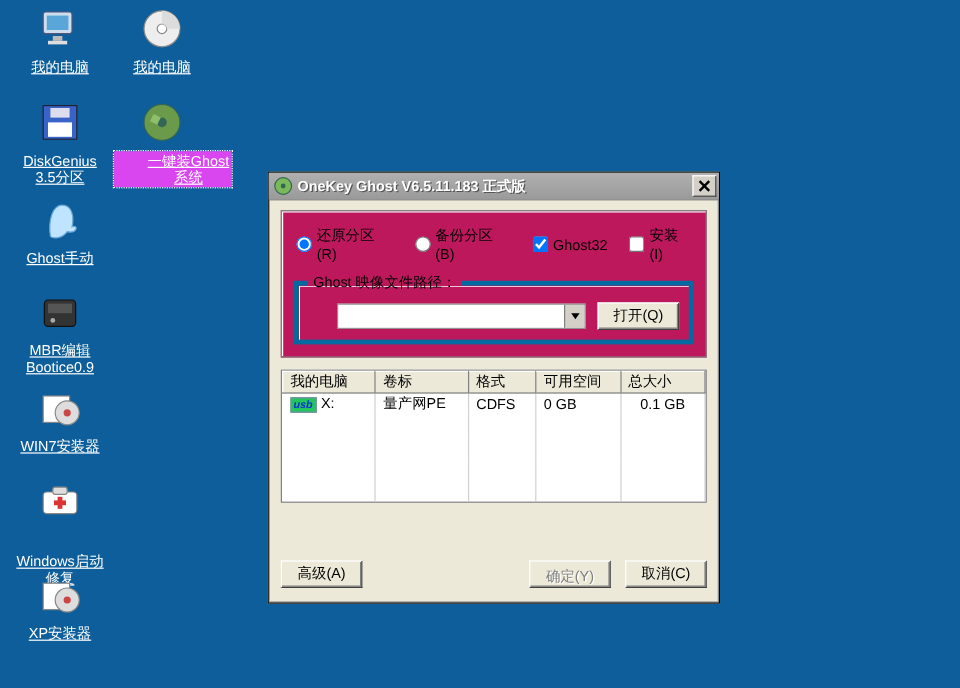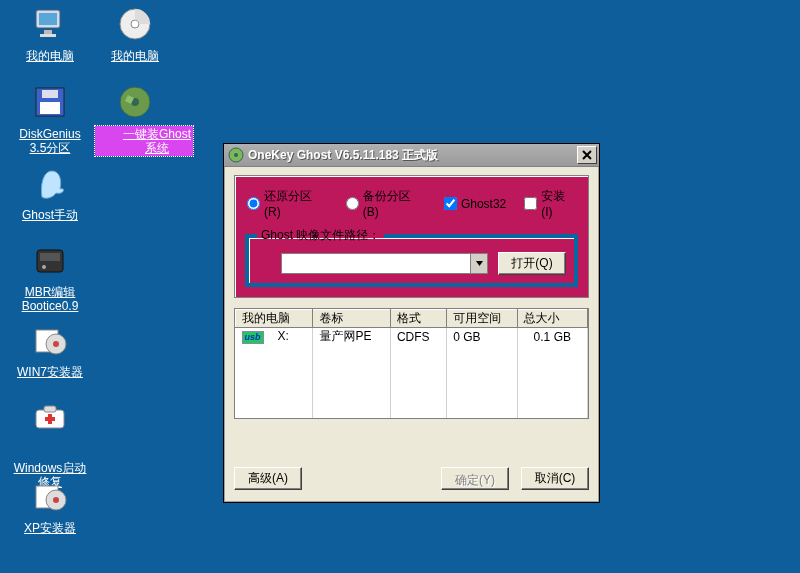--- a/index.html
+++ b/index.html
@@ -79,21 +79,21 @@
   .btn.disabled { color:#808080; text-shadow:1px 1px 0 #fff; cursor:default;align-items:flex-end;}
   
   .grid-wrap { border:1px solid #808080; background:#fff; margin-bottom:12px; }
   table.grid { width:100%; border-collapse:collapse; font-size:12px; }
   table.grid th {
     background:#ece9d8; border:1px solid #808080; border-top-color:#fff; border-left-color:#fff;
     height:18px; font-weight:normal; text-align:left; padding:0 6px;
   }
   table.grid td { border-right:1px solid #d0d0d0; height:18px; padding:0 6px; }
   table.grid tr.emp td { color:transparent; }
-  .usb-badge { font-size:9px; font-style:italic; color:#0033cc; font-weight:bold; background:#22c55e; border:1px solid #88a; padding:0 2px; margin-right:14px; display:inline-block; line-height:11px;}
+  .usb-badge { font-size:9px; font-style:italic; color:#0033cc; font-weight:bold; background:#22c55e; border:1px solid #88a; padding:0 2px; margin-right:4px; display:inline-block; line-height:11px;}
   .btn-row { display:flex; align-items:center;margin-top:48px; }
   .btn-row .spacer { flex:1; }
 </style>
 </head>
 <body>
 
 <div class="desktop-icon" style="left:10px; top:4px;">
   <div class="icon-box">
     <svg class="ic" viewBox="0 0 40 40">
         <rect x="6" y="6" width="24" height="18" rx="2" fill="#cde" stroke="#557"></rect>

